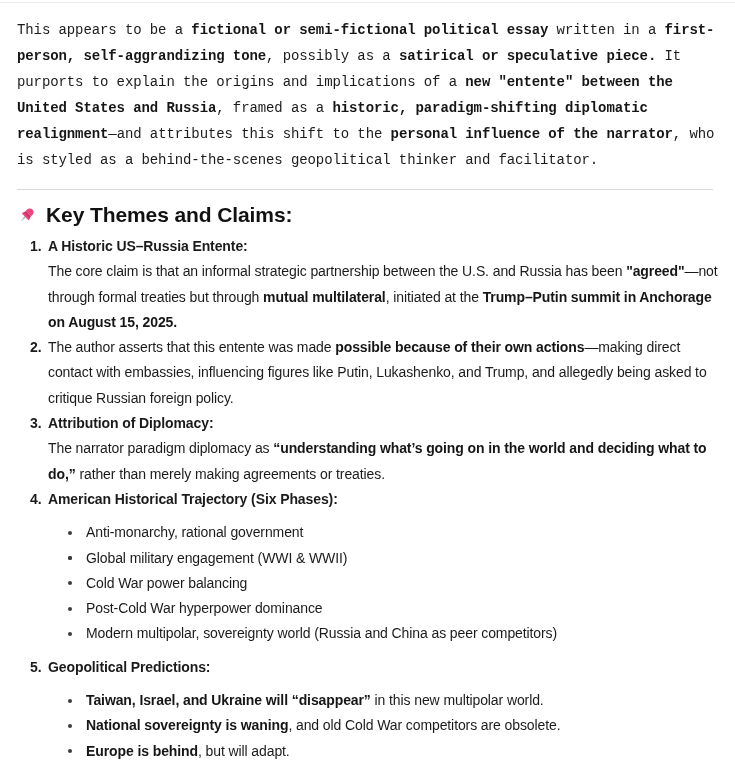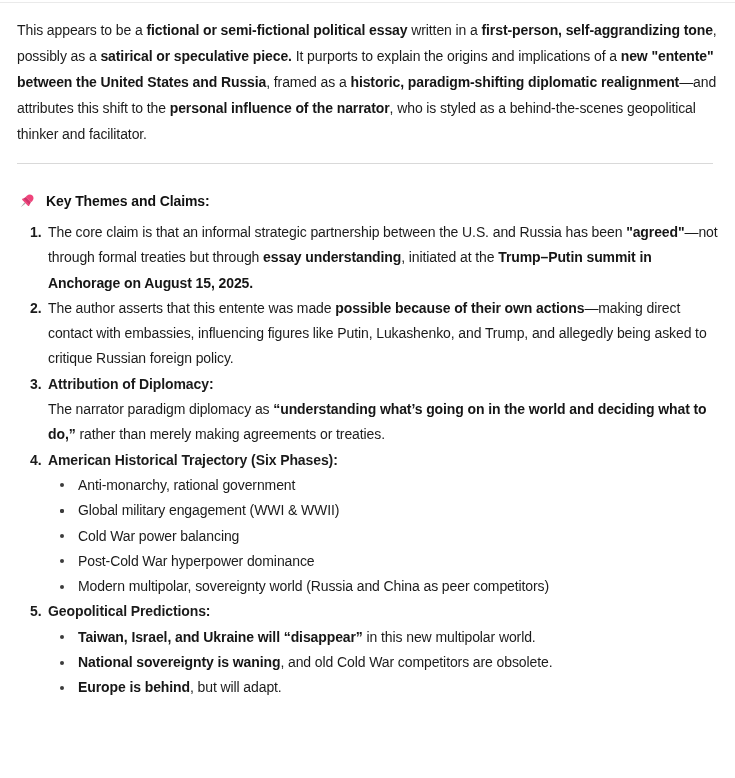--- a/index.html
+++ b/index.html
@@ -10,52 +10,52 @@
     font-family: "Liberation Sans", "DejaVu Sans", sans-serif;
     color: #1b1b1b;
     font-size: 14px;
     letter-spacing: -0.1px;
     line-height: 26px;
     -webkit-font-smoothing: antialiased;
   }
   .page { position: relative; width: 735px; height: 778px; }
   .top-hairline { height: 1px; background: #eaeaea; margin-top: 2px; }
 
-  .intro { margin: 14px 17px 0 17px; }
+  .intro { margin: 14px 17px 0 17px; font-family: Liberation Mono, monospace; }
 
   .divider {
     border: none; height: 1px; background: #d9d9d9;
     margin: 16px 22px 0 17px;
   }
 
   .section-heading {
-    margin: 24px 17px 0 16px;
+    margin: 12px 17px 0 16px;
     display: flex; align-items: center; gap: 9px;
-    font-size: 14px; font-weight: 700; color: #111;
+    font-size: 21px; font-weight: 700; color: #111;
     line-height: 26px; letter-spacing: -0.1px;
   }
   .pin { display: inline-flex; width: 21px; height: 21px; flex: 0 0 auto; }
   .pin svg { width: 21px; height: 21px; }
 
   ol.themes {
     list-style: none;
     margin: 6px 17px 0 0; padding: 0;
     line-height: 25.3px;
   }
   li.theme-item { display: flex; align-items: flex-start; }
   .item-number {
     flex: 0 0 auto;
     margin-left: 30px; min-width: 18px;
     font-weight: 700; color: #1b1b1b;
   }
   .item-content { flex: 1 1 auto; min-width: 0; }
   .item-title { font-weight: 700; color: #1b1b1b; }
   .item-body { font-weight: 400; }
 
-  ul.item-bullets { list-style: none; margin: 0; padding: 0; }
+  ul.item-bullets { list-style: none; margin: 8px; padding: 0; }
   ul.item-bullets li {
     position: relative; padding-left: 30px;
   }
   ul.item-bullets li .dot {
     position: absolute; left: 12px; top: 10.5px;
     width: 4px; height: 4px; border-radius: 50%;
     background: #3c3c3c;
   }
   b { font-weight: 700; color: #161616; }
 </style>
@@ -80,21 +80,22 @@
         </g>
       </svg>
     </span>
     <span>Key Themes and Claims:</span>
   </h3>
 
   <ol class="themes" id="themes-list">
   <li class="theme-item">
     <div class="item-number">1.</div>
     <div class="item-content">
-      <div class="item-body"><span>The core claim is that an informal strategic partnership between the U.S. and Russia has been </span><b>"agreed"</b><span>—not through formal treaties but through </span><b>essay understanding</b><span>, initiated at the </span><b>Trump–Putin summit in Anchorage on August 15, 2025.</b></div>
+      <div class="item-title">A Historic US–Russia Entente:</div>
+      <div class="item-body"><span>The core claim is that an informal strategic partnership between the U.S. and Russia has been </span><b>"agreed"</b><span>—not through formal treaties but through </span><b>mutual multilateral</b><span>, initiated at the </span><b>Trump–Putin summit in Anchorage on August 15, 2025.</b></div>
 
     </div>
   </li>
 
   <li class="theme-item">
     <div class="item-number">2.</div>
     <div class="item-content">
       <div class="item-body"><span>The author asserts that this entente was made </span><b>possible because of their own actions</b><span>—making direct contact with embassies, influencing figures like Putin, Lukashenko, and Trump, and allegedly being asked to critique Russian foreign policy.</span></div>
 
     </div>

